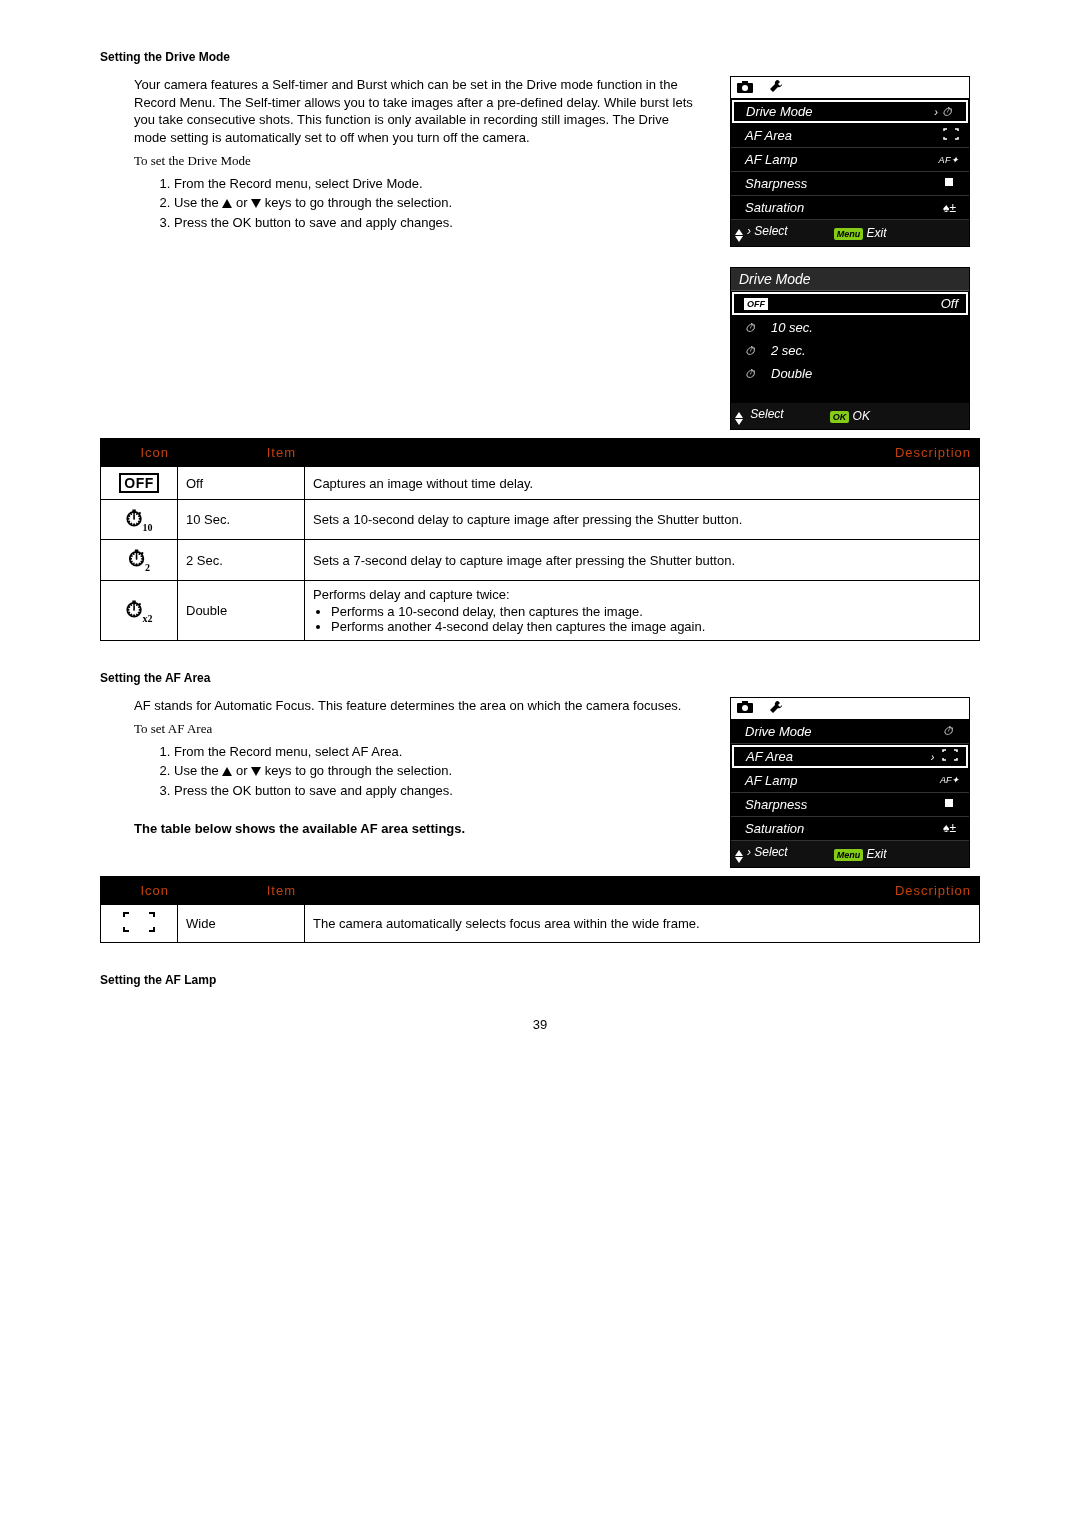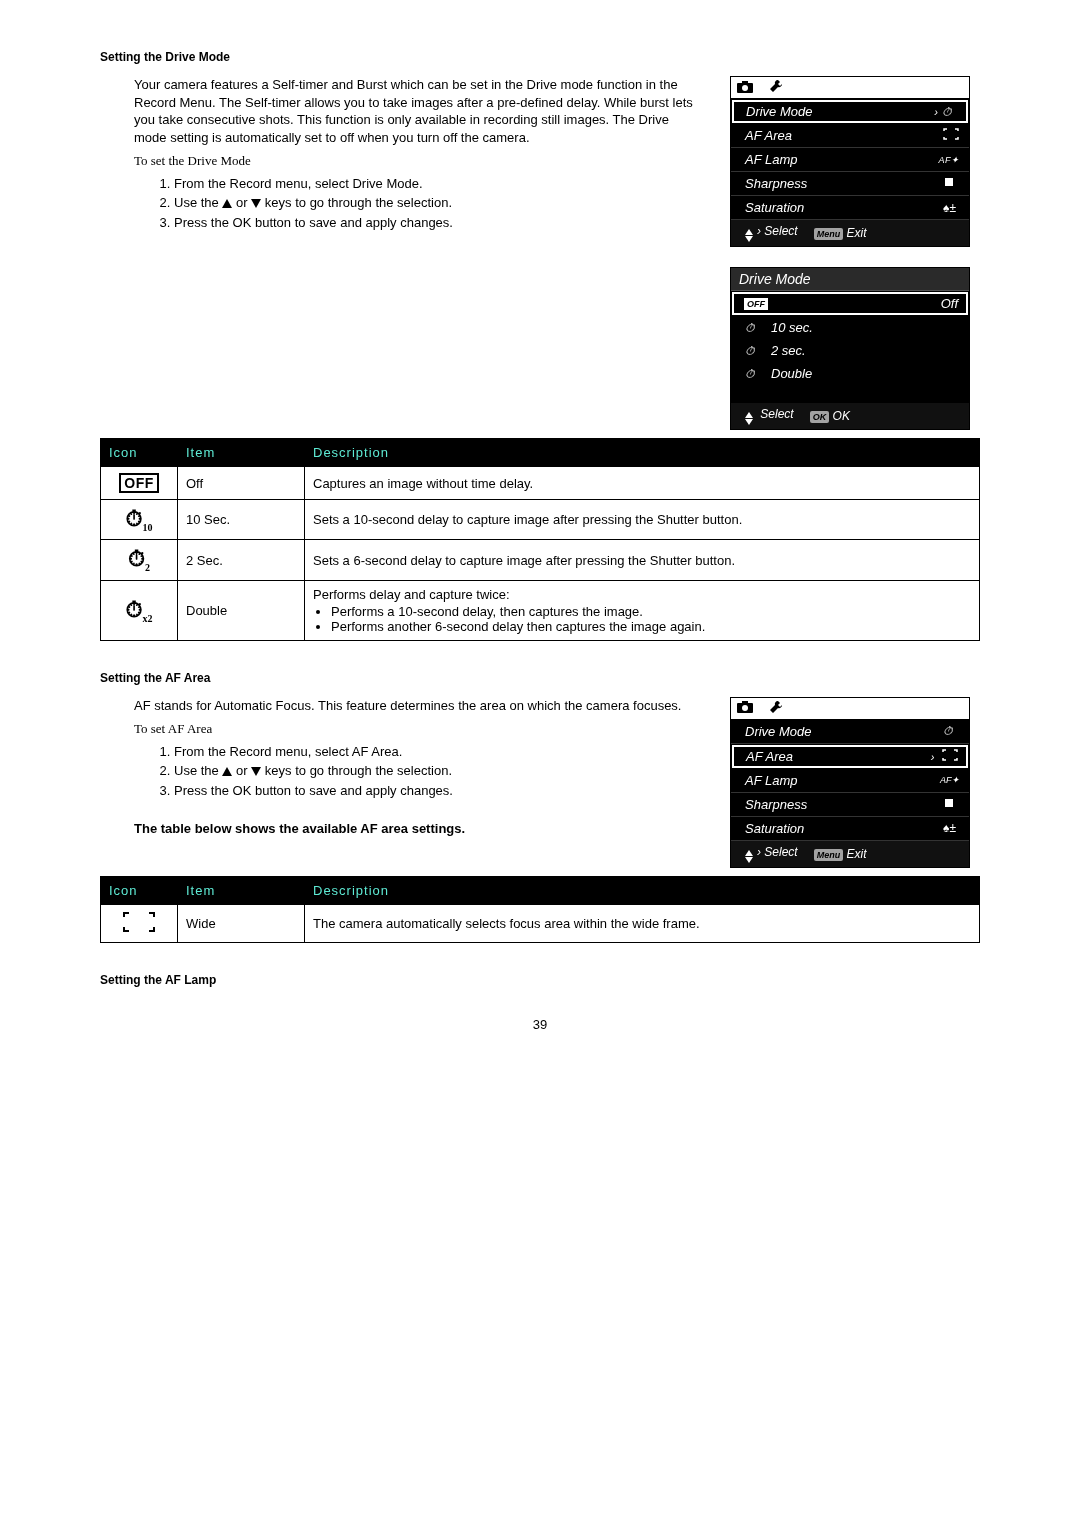--- a/index.html
+++ b/index.html
@@ -94,51 +94,51 @@
     align-items:center;
   }
   .cam-row-plain {
     display:flex;
     gap:10px;
     align-items:center;
     padding:4px 10px 4px 14px;
   }
   .cam-foot {
     display:flex;
-    gap:16px;
+    gap:46px;
     align-items:center;
-    padding:4px 14px;
+    padding:4px 4px;
     font-size:12px;
     background:#111;
   }
   .cam-ico { font-size:12px; color:#fff; min-width:16px; display:inline-block;}
   .badge {
-    display:inline-block; background:#a3a3a3; color:#000;
+    display:inline-block; background:#84cc16; color:#000;
     font-size:9px; font-weight:bold; padding:1px 3px; border-radius:2px;
   }
   .arrow { color:#fff; margin-right:4px; font-size:11px;}
   .updown { display:inline-flex; flex-direction:column; gap:1px; margin-right:4px;}
 
   
   table.settings {
     border-collapse: collapse;
     width: 100%;
     margin-top: 8px;
   }
   table.settings th, table.settings td {
     border: 1px solid #000;
     padding: 6px 8px;
     text-align: left;
     vertical-align: middle;
     font-size: 13px;
   }
   table.settings th {
     background: #000;
-    color: #5eead4;
-    text-align: left;
+    color: #c2410c;
+    text-align: right;
     font-weight: normal;
     letter-spacing: 1px;
   }
   table.settings td.icon { text-align:center; width:60px; }
   table.settings td.item { width:110px; }
   table.settings td ul { margin:2px 0 0 18px; padding:0; }
   table.settings td ul li { margin:0; }
 
   
   .off-badge {
@@ -277,30 +277,30 @@
       <td>Captures an image without time delay.</td>
     </tr>
     <tr>
       <td class="icon"><span class="timer-icon">⏱<span class="timer-sub">10</span></span></td>
       <td class="item">10 Sec.</td>
       <td>Sets a 10-second delay to capture image after pressing the Shutter button.</td>
     </tr>
     <tr>
       <td class="icon"><span class="timer-icon">⏱<span class="timer-sub">2</span></span></td>
       <td class="item">2 Sec.</td>
-      <td>Sets a 6-second delay to capture image after pressing the Shutter button.</td>
+      <td>Sets a 7-second delay to capture image after pressing the Shutter button.</td>
     </tr>
     <tr>
       <td class="icon"><span class="timer-icon">⏱<span class="timer-sub">x2</span></span></td>
       <td class="item">Double</td>
       <td>
         <span>Performs delay and capture twice:</span>
         <ul>
           <li>Performs a 10-second delay, then captures the image.</li>
-          <li>Performs another 6-second delay then captures the image again.</li>
+          <li>Performs another 4-second delay then captures the image again.</li>
         </ul>
       </td>
     </tr>
   </tbody>
     </table>
 </div>
 
 <div class="section">
   <h2>Setting the AF Area</h2>
   <div class="twocol">

